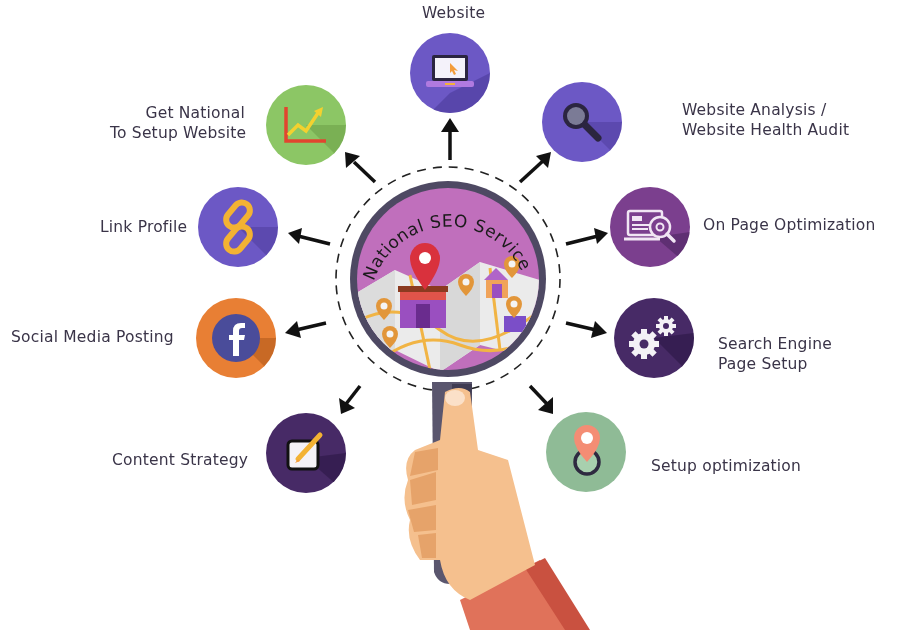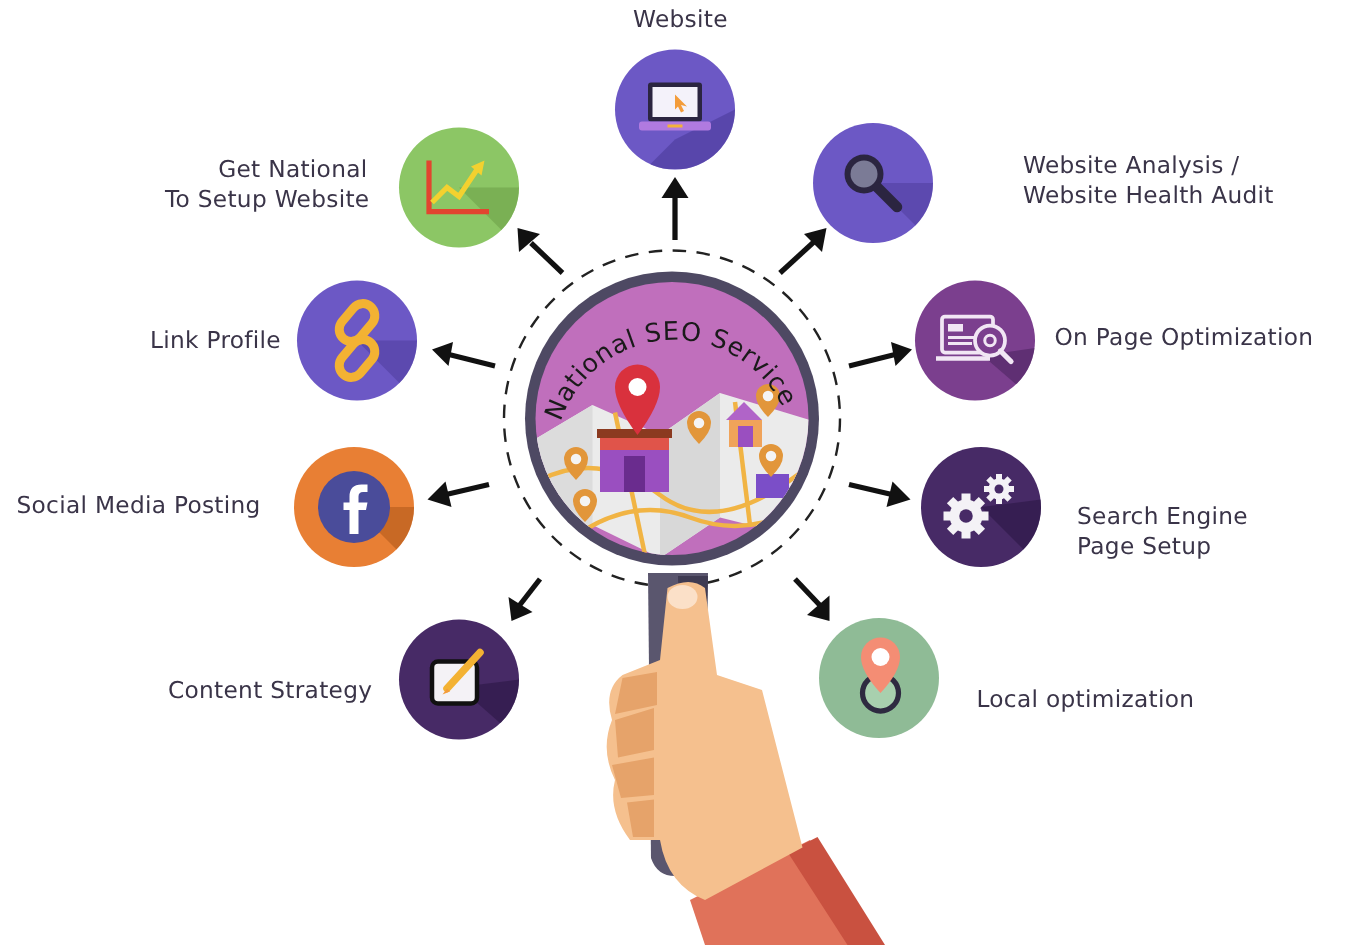--- a/index.html
+++ b/index.html
@@ -208,21 +208,21 @@
     </div>
 
   <div class="node" style="left:546px;top:412px;background:#8fbb96;">
     <svg width="80" height="80">
       <ellipse cx="41" cy="50" rx="12" ry="12" fill="#a8d0ae" stroke="#2e2a40" stroke-width="3.5"></ellipse>
       <path d="M28,26 a13,13 0 1 1 26,0 q0,10 -13,24 q-13,-14 -13,-24z" fill="#f48d74"></path>
       <circle cx="41" cy="26" r="6" fill="#fff"></circle>
     </svg>
   </div>
   <div class="label" style="left:651px;top:456px;">
-      <span>Local optimization</span>
+      <span>Setup optimization</span>
     </div>
 
   <div class="node" style="left:266px;top:413px;background:#472a66;">
     <svg width="80" height="80">
       <path d="M40,45 L80,80 L80,40 Z" fill="#2c1744" opacity="0.6"></path>
       <rect x="22" y="28" width="30" height="28" rx="4" fill="#f4f2f6" stroke="#111" stroke-width="3"></rect>
       <line x1="32" y1="46" x2="54" y2="22" stroke="#f3b233" stroke-width="5" stroke-linecap="round"></line>
       <path d="M29,50 L32,46 L34,48 Z" fill="#f39c3a"></path>
     </svg>
   </div>

